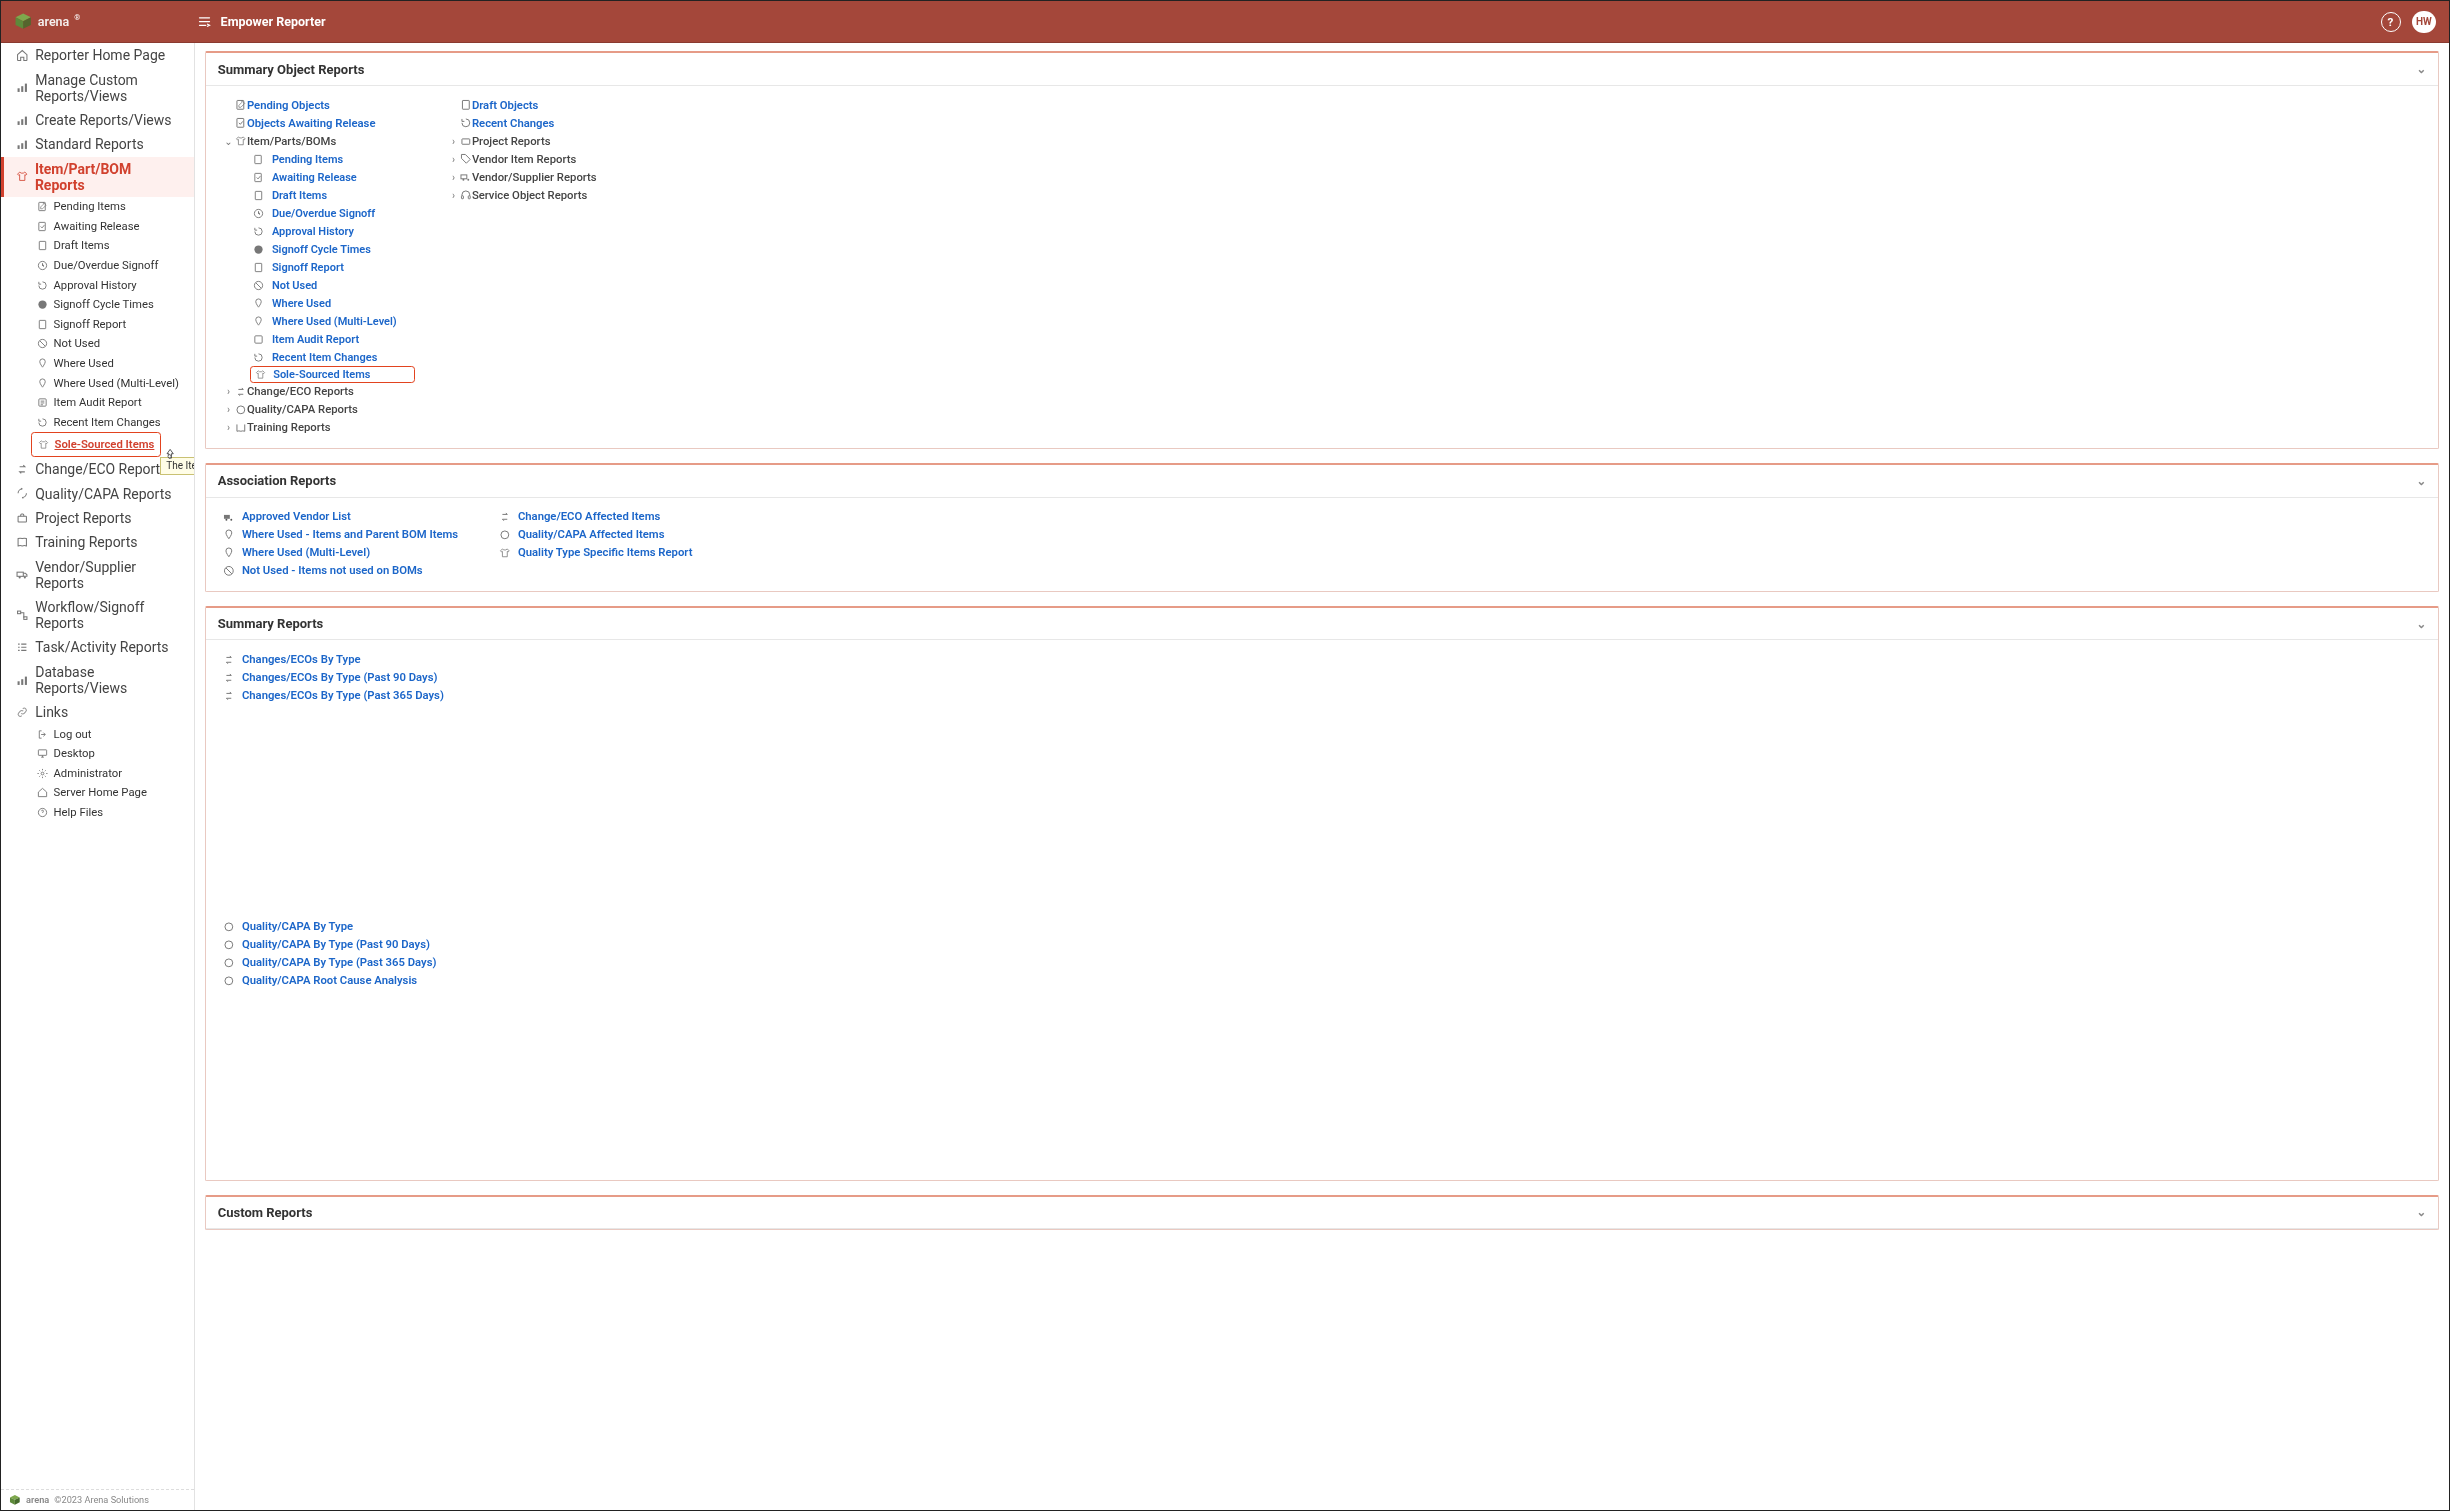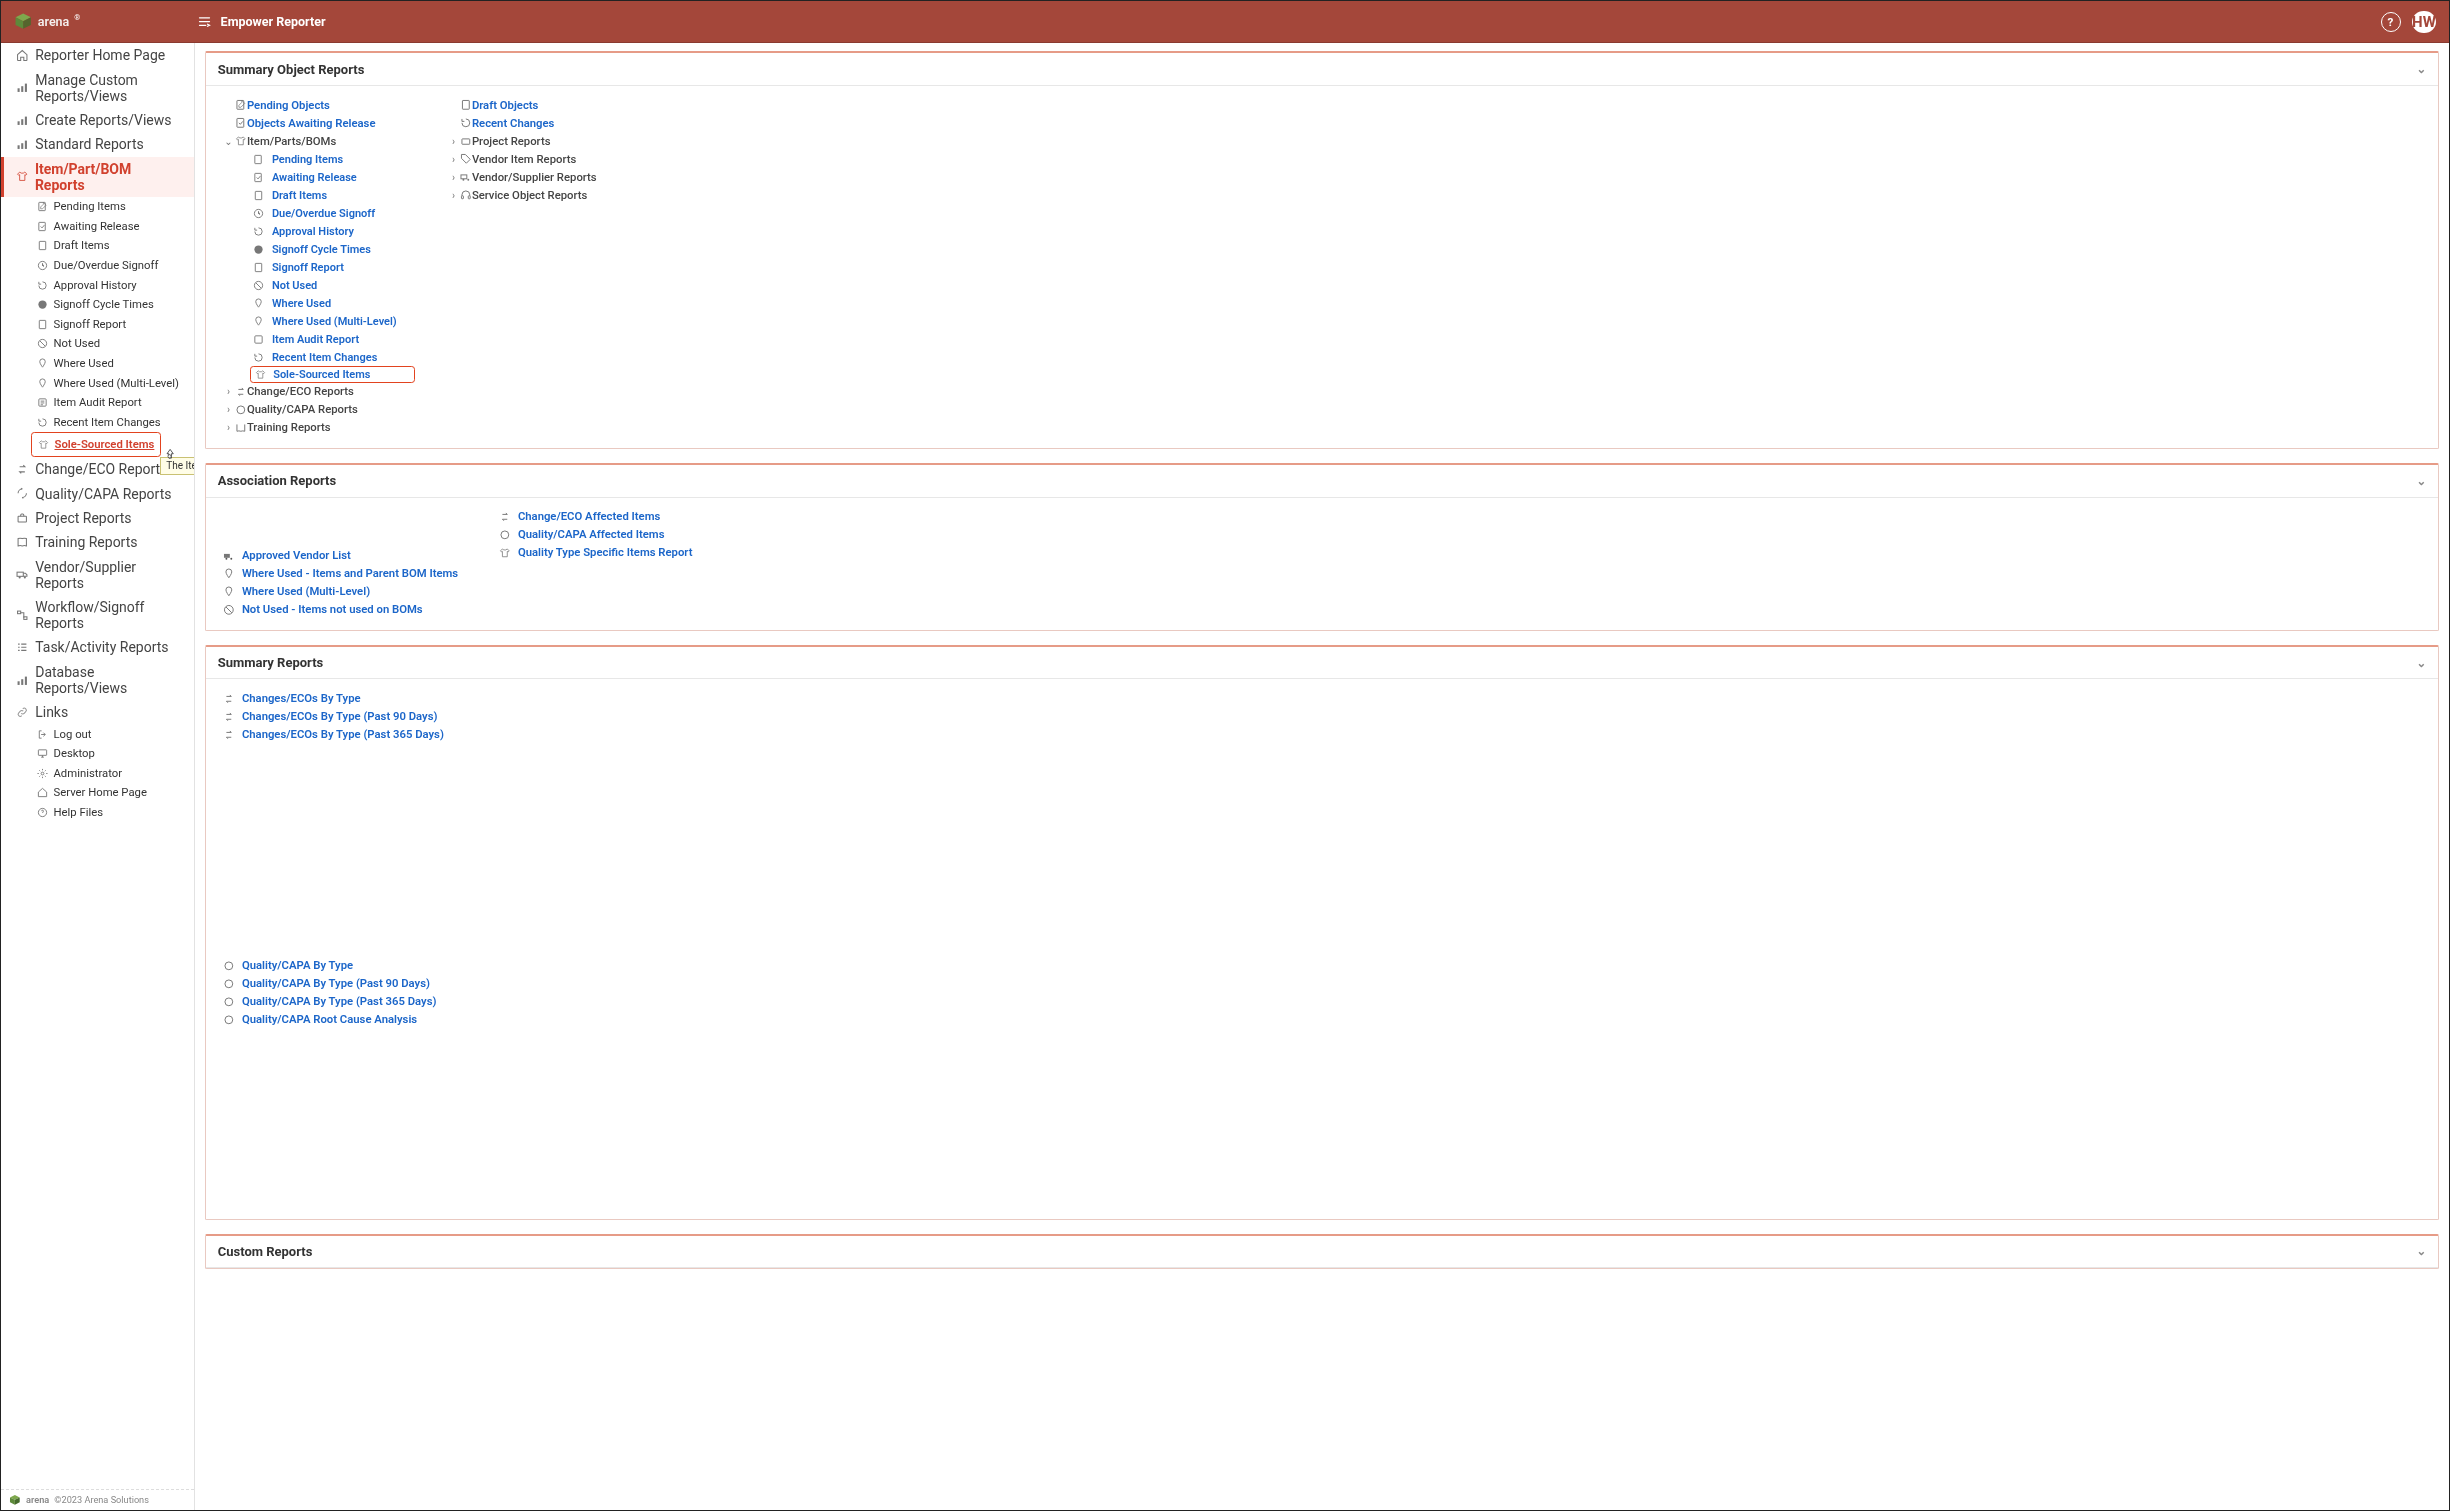--- a/index.html
+++ b/index.html
@@ -9,21 +9,21 @@
     .header { background: #a4473a; color: #fff; height: 42px; display: flex; align-items: center; padding: 0 13.4px; border-bottom: 0.8px solid #8a3a30; }
     .logo-block { display: flex; align-items: center; gap: 5px; }
     .logo-cube { width: 18.4px; height: 18.4px; }
     .logo-text { font-size: 12.5px; font-weight: 600; color: #f5f0ee; }
     .logo-r { font-size: 7.5px; position: relative; top: -4.2px; }
     .header-title-block { display: flex; align-items: flex-start; gap: 8.4px; margin-left: 117px; }
     .menu-icon { width: 15px; height: 15px; display: inline-block; }
     .header-title { font-size: 12.5px; font-weight: 700; }
     .header-right { margin-left: auto; display: flex; align-items: center; gap: 11.7px; }
     .help-circle { width: 20px; height: 20px; border: 1.7px solid #fff; border-radius: 50%; display: flex; align-items: center; justify-content: center; color: #fff; font-weight: 700; font-size: 11.7px;}
-    .avatar { width: 23.4px; height: 22px; border-radius: 50%; background: #fff; color: #a4473a; display: flex; align-items: center; justify-content: center; font-weight: 700; font-size: 15px; }
+    .avatar { width: 23.4px; height: 22px; border-radius: 50%; background: #fff; color: #a4473a; display: flex; align-items: center; justify-content: center; font-weight: 700; font-size: 10px; }
     
     .body { display: flex; flex: 1; overflow: hidden; }
     
     .sidebar { width: 194px; border-right: 0.8px solid #e2e2e2; overflow-y: auto; background: #fff; display: flex; flex-direction: column; }
     .nav-item { display: flex; align-items: center; gap: 6.7px; padding: 4.2px 10px 4.2px 15px; color: #444; cursor: pointer; font-size: 14px; }
     .nav-item.active { background: #fef0ee; color: #d1412e; font-weight: 700; border-left: 3.3px solid #d1412e; padding-left: 11.7px; }
     .nav-sub { padding-left: 35px; font-size: 11.3px; display:flex; align-items:center; gap:5px; padding-top:3.3px; padding-bottom:3.3px; cursor:pointer; position: relative;}
     .nav-sub.highlighted .sub-text { color:#d1412e; text-decoration: underline; font-weight:600;}
     .icon { width:12.5px; height:12.5px; display:inline-flex; align-items:center; justify-content:center; color:#777; flex-shrink:0;}
     .highlight-box { border: 1.7px solid #e2431f; border-radius: 3.3px; padding: 1.7px 3.3px; margin-left: 30px; margin-right:33px;}
@@ -629,21 +629,21 @@
         </div>
       </div>
 
       <div class="section">
         <div class="section-head">
           <span>Association Reports</span>
           <span class="chev">⌄</span>
         </div>
         <div class="section-body">
           <div style="display:flex; gap:25px;">
-            <div style="flex:0 0 251px;margin-top:39px;">
+            <div style="flex:0 0 251px;">
               <div class="assoc-item">
                   <span class="icon">
                     <svg width="11.7" height="11.7" viewBox="0 0 24 24">
                       <rect x="2" y="8" width="12" height="8" fill="#777"></rect>
                       <circle cx="7" cy="18" r="2" fill="#555"></circle>
                       <circle cx="17" cy="18" r="2" fill="#555"></circle>
                     </svg>
                   </span>
                   <a>Approved Vendor List</a>
                 </div>

